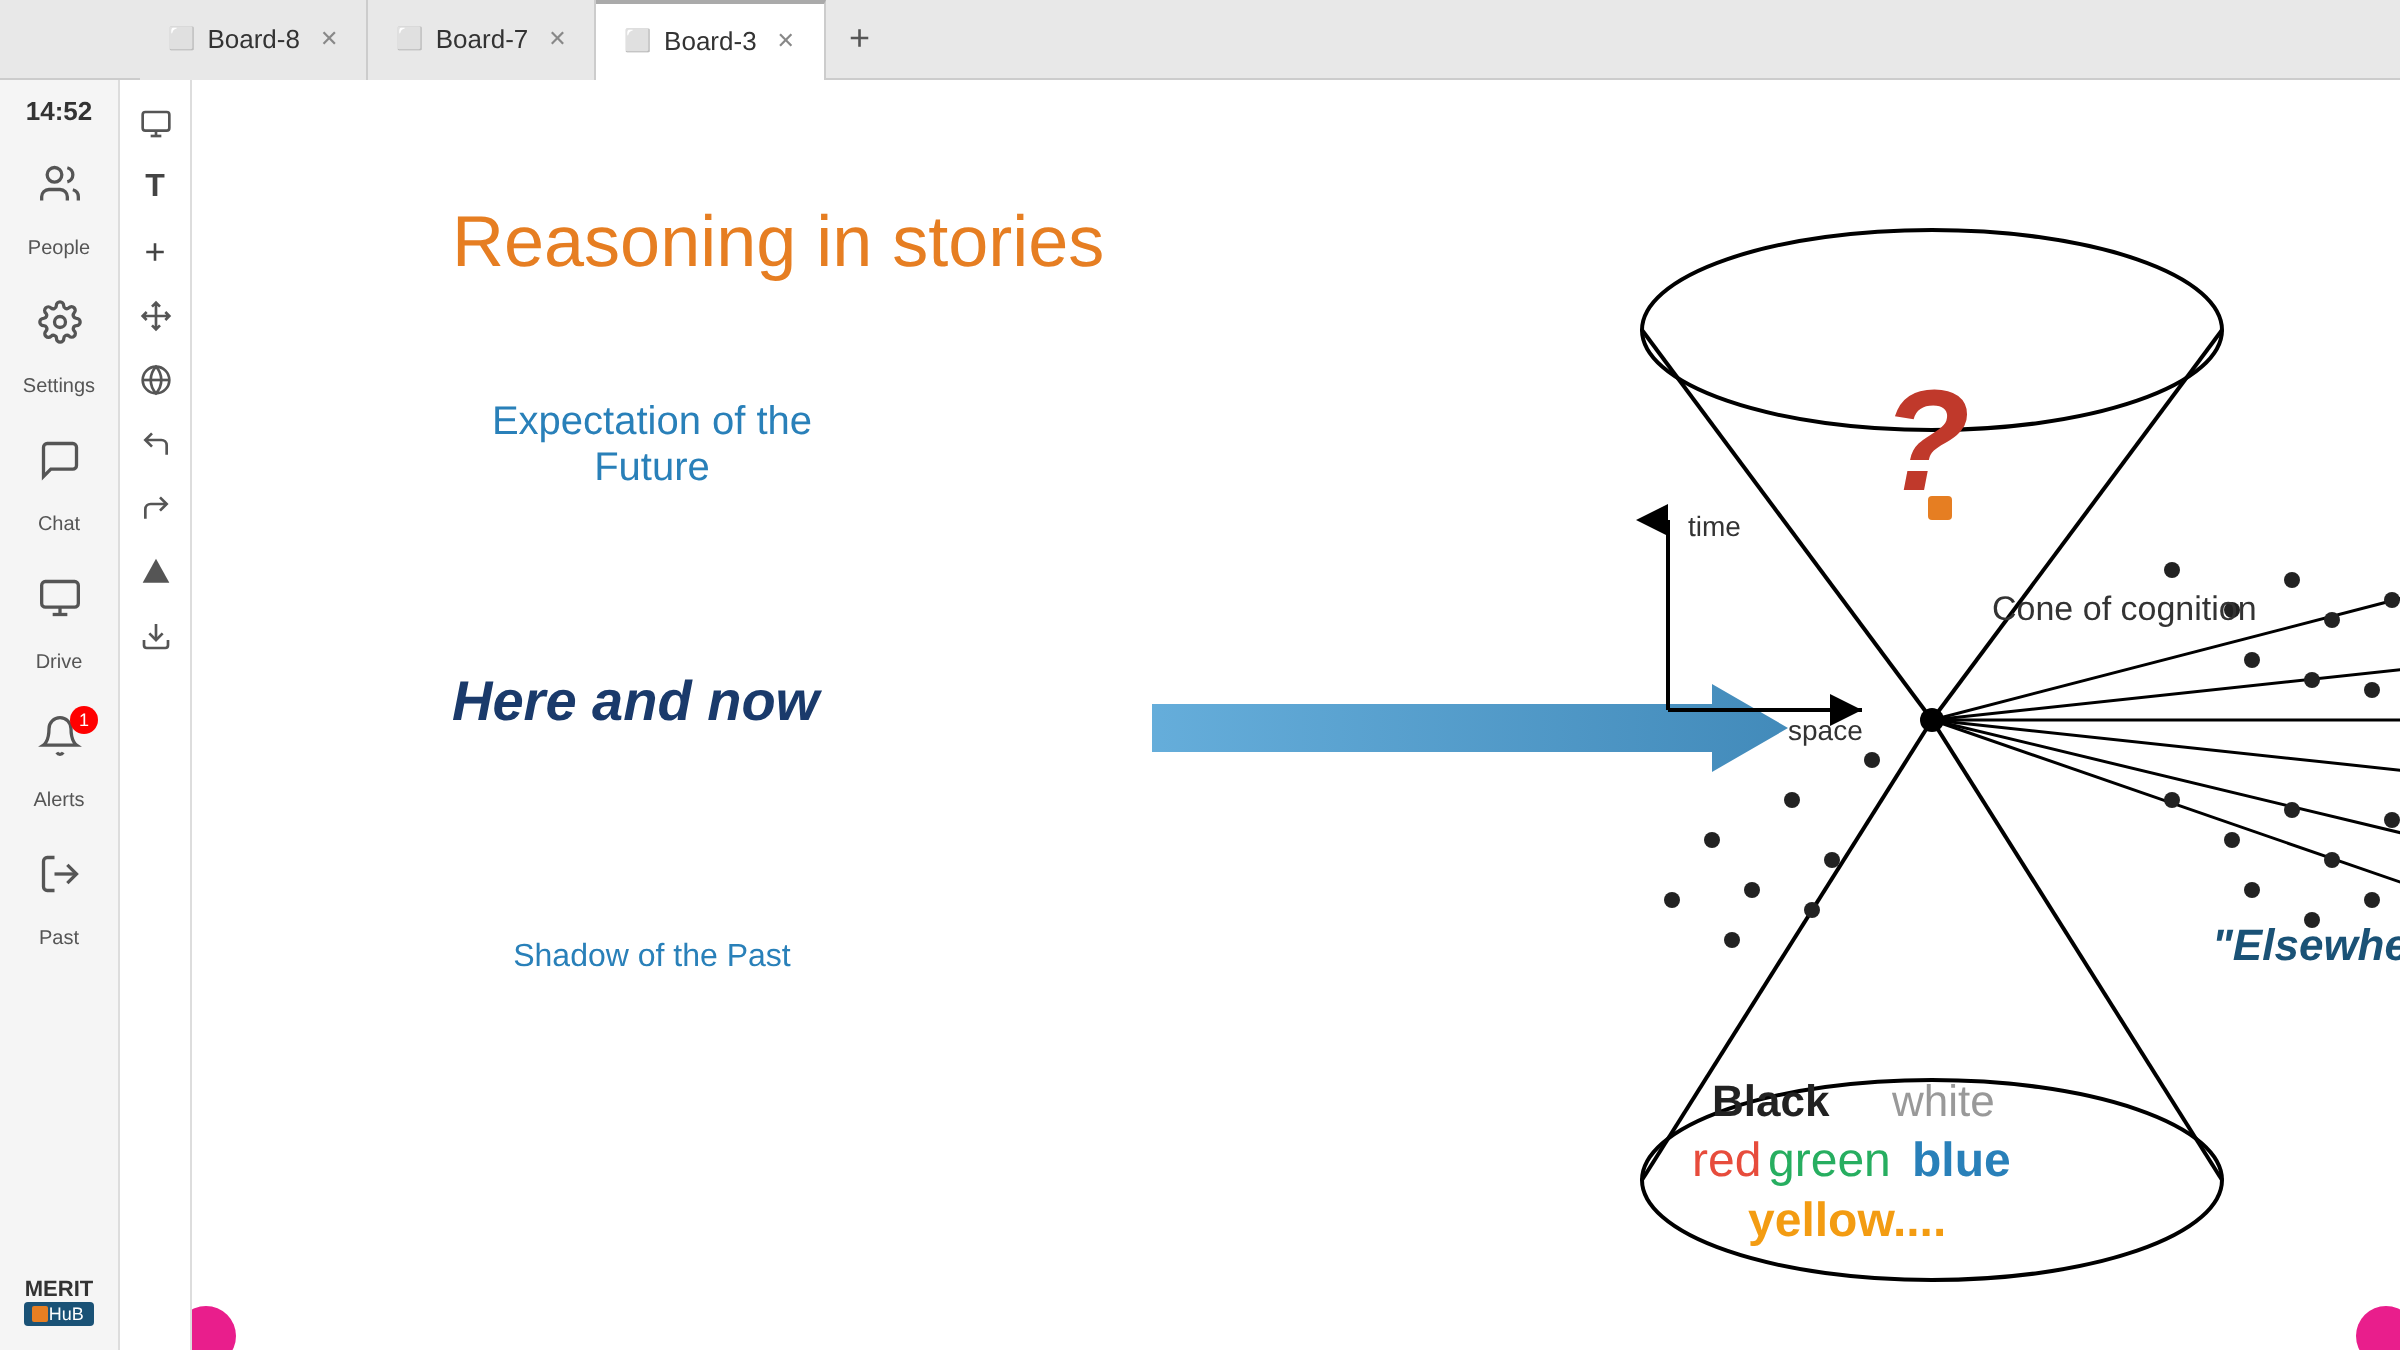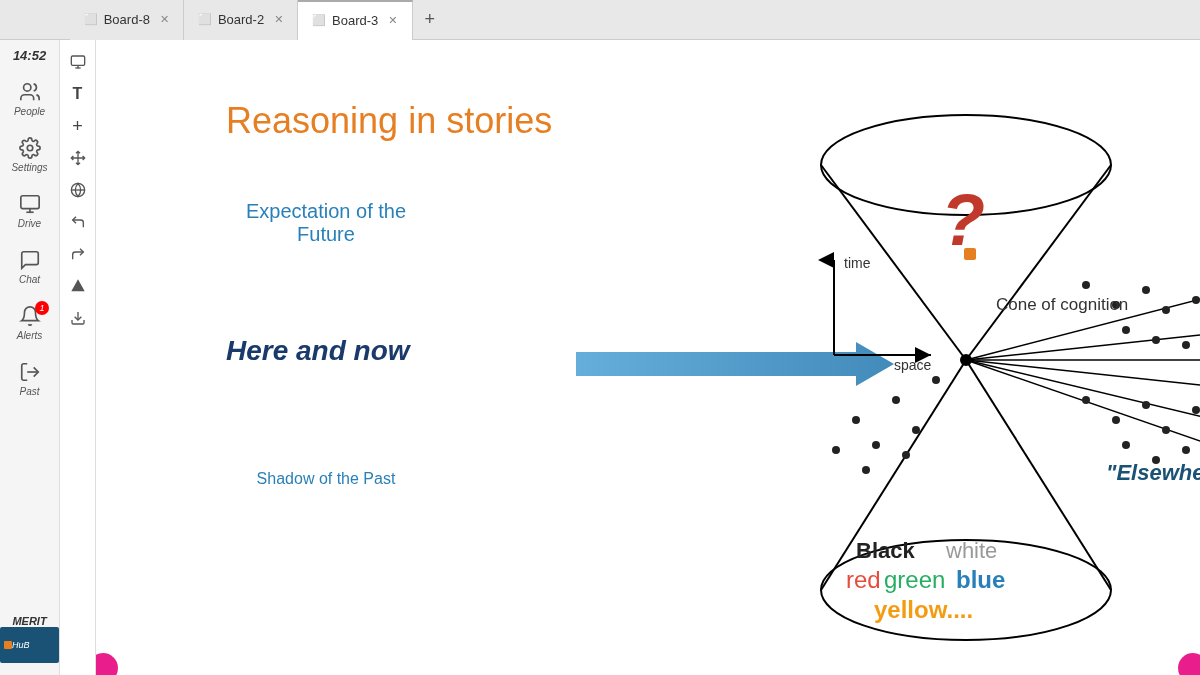--- a/index.html
+++ b/index.html
@@ -59,38 +59,37 @@
     
     .sidebar-left {
       width: 60px;
       background: #f5f5f5;
       border-right: 1px solid #ddd;
       display: flex;
       flex-direction: column;
       align-items: center;
       padding-top: 8px;
       gap: 0;
-      font-style: italic;
     }
     .sidebar-time {
       font-size: 13px;
       font-weight: bold;
       color: #333;
       margin-bottom: 8px;
     }
     .sidebar-nav-item {
       width: 100%;
       display: flex;
       flex-direction: column;
       align-items: center;
       padding: 10px 4px;
       cursor: pointer;
       font-size: 10px;
       color: #555;
-      gap: 3px;
+      gap: 16px;
     }
     .sidebar-nav-item.has-badge { position: relative; }
     .badge {
       background: red;
       color: white;
       font-size: 9px;
       border-radius: 50%;
       width: 14px;
       height: 14px;
       display: flex;
@@ -99,32 +98,33 @@
       position: absolute;
       top: 6px;
       right: 10px;
     }
     .sidebar-bottom {
       margin-top: auto;
       padding-bottom: 12px;
       width: 100%;
       display: flex;
       flex-direction: column;
+      align-items: center;
       gap: 4px;
     }
     .merit-hub {
       font-size: 10px;
       text-align: center;
     }
     .merit-text { font-weight: bold; color: #333; font-size: 11px; }
     .hub-badge {
       background: #1a5276;
       color: white;
       font-size: 9px;
-      padding: 13px 4px;
+      padding: 1px 4px;
       border-radius: 2px;
       display: flex;
       align-items: center;
       gap: 0;
     }
     .hub-icon { background: #e67e22; width: 8px; height: 8px; border-radius: 1px; }
 
     
     .tool-panel {
       width: 36px;
@@ -251,21 +251,21 @@
 <body>
 
 <div class="tab-bar">
   <div class="tab">
     <span class="tab-icon">⬜</span>
     <span>Board-8</span>
     <span class="tab-close">✕</span>
   </div>
   <div class="tab">
     <span class="tab-icon">⬜</span>
-    <span>Board-2</span>
+    <span>Board-7</span>
     <span class="tab-close">✕</span>
   </div>
   <div class="tab active">
     <span class="tab-icon">⬜</span>
     <span>Board-3</span>
     <span class="tab-close">✕</span>
   </div>
   <div class="tab-add">+</div>
 </div>
 
@@ -288,32 +288,32 @@
       <svg width="22" height="22" viewBox="0 0 24 24" fill="none" stroke="#555" stroke-width="1.8">
         <circle cx="12" cy="12" r="3"></circle>
         <path d="M19.4 15a1.65 1.65 0 0 0 .33 1.82l.06.06a2 2 0 0 1-2.83 2.83l-.06-.06a1.65 1.65 0 0 0-1.82-.33 1.65 1.65 0 0 0-1 1.51V21a2 2 0 0 1-4 0v-.09A1.65 1.65 0 0 0 9 19.4a1.65 1.65 0 0 0-1.82.33l-.06.06a2 2 0 0 1-2.83-2.83l.06-.06A1.65 1.65 0 0 0 4.68 15a1.65 1.65 0 0 0-1.51-1H3a2 2 0 0 1 0-4h.09A1.65 1.65 0 0 0 4.6 9a1.65 1.65 0 0 0-.33-1.82l-.06-.06a2 2 0 0 1 2.83-2.83l.06.06A1.65 1.65 0 0 0 9 4.68a1.65 1.65 0 0 0 1-1.51V3a2 2 0 0 1 4 0v.09a1.65 1.65 0 0 0 1 1.51 1.65 1.65 0 0 0 1.82-.33l.06-.06a2 2 0 0 1 2.83 2.83l-.06.06A1.65 1.65 0 0 0 19.4 9a1.65 1.65 0 0 0 1.51 1H21a2 2 0 0 1 0 4h-.09a1.65 1.65 0 0 0-1.51 1z"></path>
       </svg>
       <span>Settings</span>
     </div>
 
 
     <div class="sidebar-nav-item">
       <svg width="22" height="22" viewBox="0 0 24 24" fill="none" stroke="#555" stroke-width="1.8">
+        <path d="M21 15a2 2 0 0 1-2 2H7l-4 4V5a2 2 0 0 1 2-2h14a2 2 0 0 1 2 2z"></path>
+      </svg>
+      <span>Chat</span>
+    </div>
+
+    <div class="sidebar-nav-item">
+      <svg width="22" height="22" viewBox="0 0 24 24" fill="none" stroke="#555" stroke-width="1.8">
         <rect x="2" y="3" width="20" height="14" rx="2"></rect>
         <line x1="8" y1="21" x2="16" y2="21"></line>
         <line x1="12" y1="17" x2="12" y2="21"></line>
       </svg>
       <span>Drive</span>
-    </div>
-
-    <div class="sidebar-nav-item">
-      <svg width="22" height="22" viewBox="0 0 24 24" fill="none" stroke="#555" stroke-width="1.8">
-        <path d="M21 15a2 2 0 0 1-2 2H7l-4 4V5a2 2 0 0 1 2-2h14a2 2 0 0 1 2 2z"></path>
-      </svg>
-      <span>Chat</span>
     </div>
 
     <div class="sidebar-nav-item has-badge" style="position:relative;">
       <div class="badge">1</div>
       <svg width="22" height="22" viewBox="0 0 24 24" fill="none" stroke="#555" stroke-width="1.8">
         <path d="M18 8A6 6 0 0 0 6 8c0 7-3 9-3 9h18s-3-2-3-9"></path>
         <path d="M13.73 21a2 2 0 0 1-3.46 0"></path>
       </svg>
       <span>Alerts</span>
     </div>

